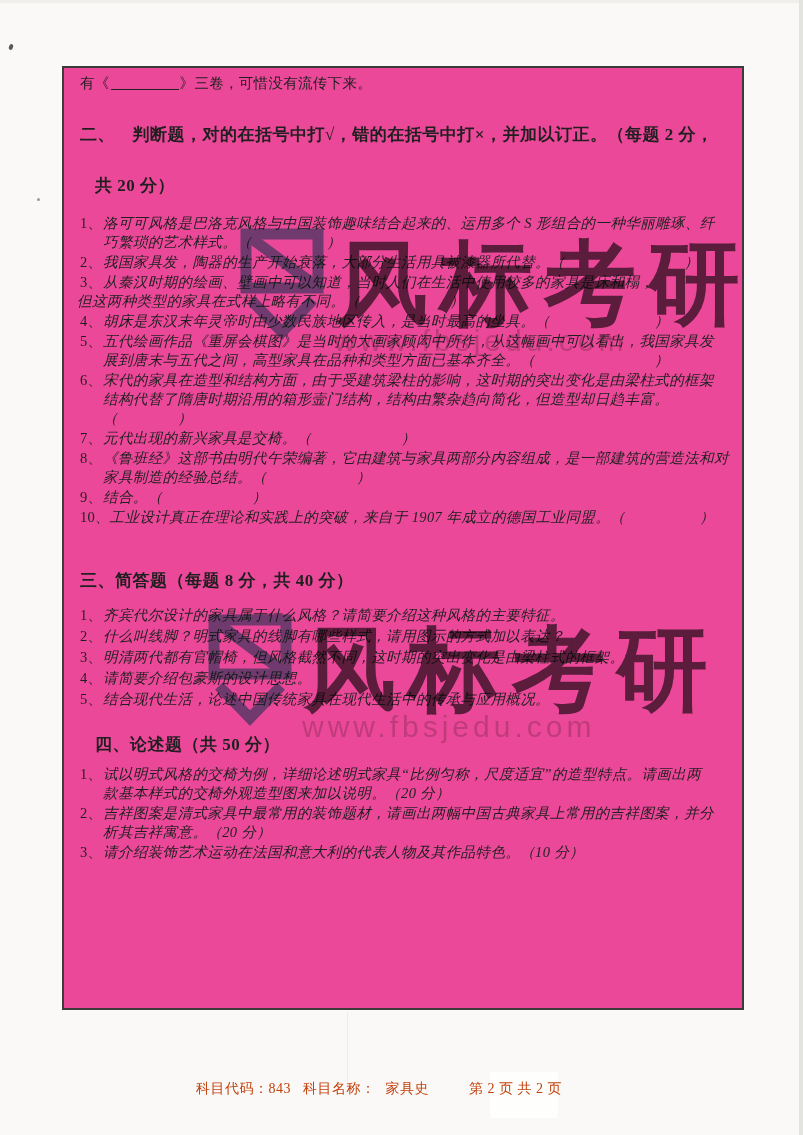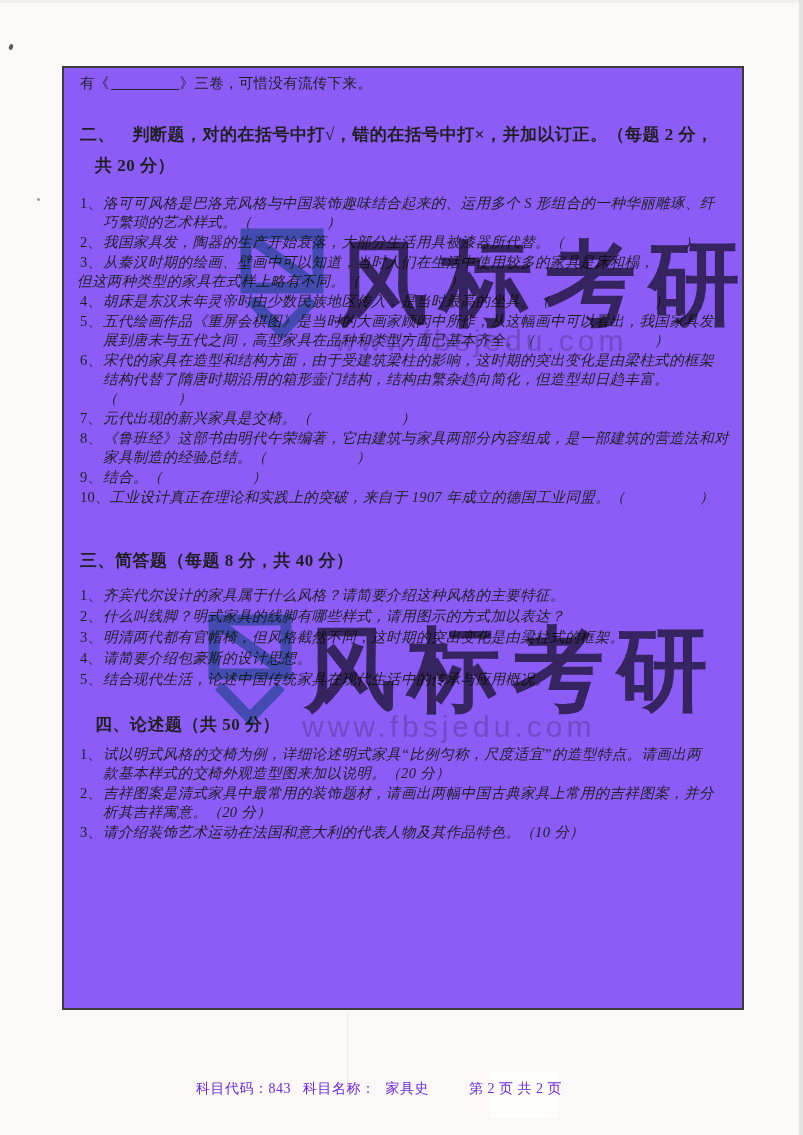--- a/index.html
+++ b/index.html
@@ -12,28 +12,28 @@
   .edge-shade{position:absolute;right:0;top:0;width:4px;height:100%;background:#e3e3e0;}
   .top-shade{position:absolute;left:0;top:0;width:100%;height:3px;background:#efefec;}
   .speck{position:absolute;background:#5a5a58;border-radius:50%;}
   .s1{left:9px;top:44px;width:4px;height:6px;transform:rotate(20deg);}
   .s2{left:37px;top:198px;width:3px;height:3px;background:#9a9a98;}
   .s3{left:347px;top:1012px;width:1px;height:70px;background:#ececea;border-radius:0;}
 
   .sheet{
     position:absolute;left:62px;top:66px;width:682px;height:944px;
     border:2px solid #3b3b3b;box-sizing:border-box;
-    padding:6px 13px 0 16px;background:#8b5cf6;
+    padding:6px 13px 0 16px;background:#ec4899;
   }
   .intro{font-size:14.5px;line-height:19px;letter-spacing:.3px;white-space:nowrap;}
   .blank{display:inline-block;width:68px;height:14px;border-bottom:1.5px solid #222;margin:0 1px -2px 1px;}
 
   .hd{font-weight:bold;font-size:17px;letter-spacing:.5px;line-height:23px;white-space:nowrap;}
   .h2l1{margin-top:30px;}
-  .h2l2{margin-top:8px;margin-left:15px;}
+  .h2l2{margin-top:28px;margin-left:15px;}
   .h3{margin-top:42px;}
   .h4{margin-top:24px;margin-left:15px;}
 
   .qlist{margin-top:17px;}
   .qlist.s3l{margin-top:13px;}
   .qlist.s4l{margin-top:9px;}
   .q{display:flex;align-items:flex-start;margin-bottom:1px;}
   .qn{flex:0 0 auto;min-width:23px;font-size:14.5px;line-height:19px;letter-spacing:.2px;}
   .qb{flex:1;min-width:0;}
   .ln{display:block;font-size:14.5px;line-height:19px;letter-spacing:.4px;white-space:nowrap;font-style:italic;}
@@ -55,21 +55,21 @@
     font-family:"Liberation Sans","DejaVu Sans",sans-serif;
     font-size:30px;letter-spacing:4px;color:#c6c6c4;
     margin:-16px 0 0 96px;white-space:nowrap;
   }
   .wm1{transform:translate(238px,226px);}
   .wm2{transform:translate(206px,612px);}
 
   .ghostbox{position:absolute;left:490px;top:1072px;width:68px;height:46px;background:#fefefc;}
   .footer{
     position:absolute;left:196px;top:1080px;font-size:14px;letter-spacing:.5px;
-    color:#6d28d9;white-space:nowrap;
+    color:#c2410c;white-space:nowrap;
   }
   .footer span{display:inline-block;}
   .fg1{width:12px;} .fg2{width:10px;} .fg3{width:40px;}
 </style>
 </head>
 <body>
 
 <div class="page">
   <div class="top-shade"></div>
   <div class="edge-shade"></div>

